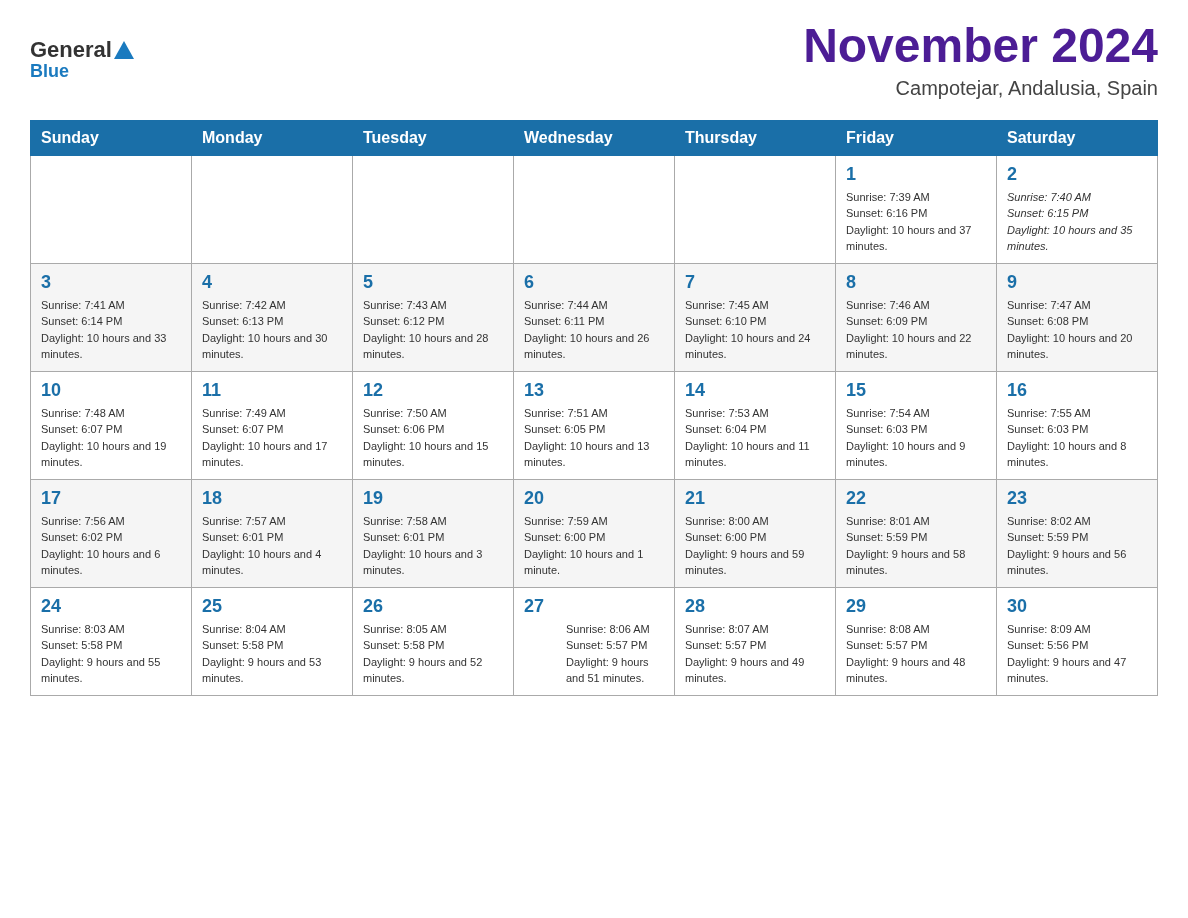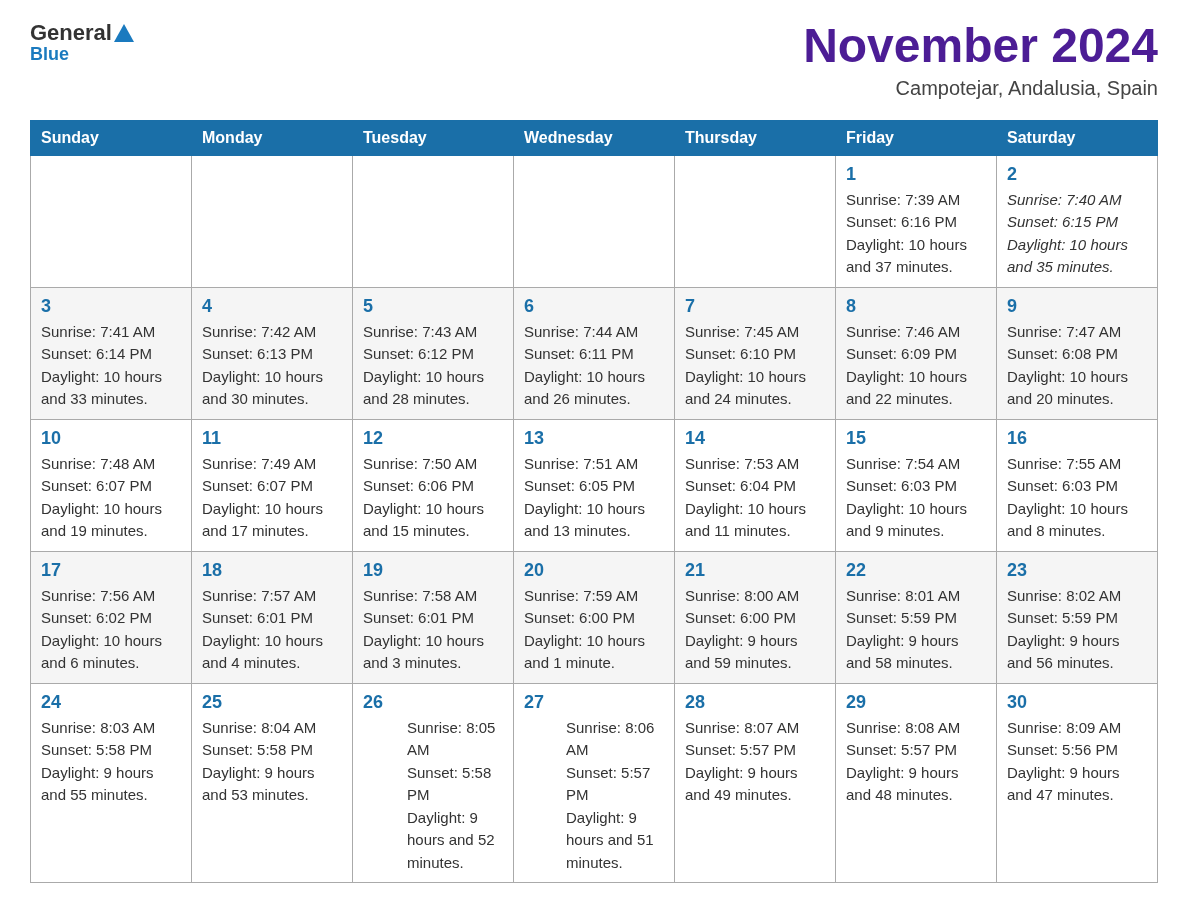--- a/index.html
+++ b/index.html
@@ -6,21 +6,21 @@
     body {
       font-family: Arial, sans-serif;
       background: #fff;
       padding: 20px 30px;
       width: 1188px;
       min-height: 918px;
     }
     .header {
       display: flex;
       justify-content: space-between;
-      align-items: flex-start;
+      align-items: center;
       margin-bottom: 20px;
     }
     .logo {
       display: flex;
       flex-direction: column;
       align-items: flex-start;
     }
     .logo-text {
       font-size: 22px;
       font-weight: bold;
@@ -82,21 +82,21 @@
       color: #222;
     }
     .day-number {
       font-size: 18px;
       font-weight: bold;
       color: #1a6fa8;
       display: block;
       margin-bottom: 4px;
     }
     .cell-info {
-      font-size: 15px;
+      font-size: 11px;
       line-height: 1.5;
       color: #333;
     }
     .empty-cell {
       background: #f9f9f9;
     }
     tr:nth-child(odd) td {
       background-color: #fff;
     }
     tr:nth-child(even) td {
@@ -292,21 +292,21 @@
 Daylight: 9 hours and 55 minutes.</div>
         </td>
         <td>
           <span class="day-number">25</span>
           <div class="cell-info" style="white-space: pre-line;">Sunrise: 8:04 AM
 Sunset: 5:58 PM
 Daylight: 9 hours and 53 minutes.</div>
         </td>
         <td>
           <span class="day-number">26</span>
-          <div class="cell-info" style="white-space: pre-line; margin-left: 44px;">Sunrise: 8:05 AM
+          <div class="cell-info" style="white-space: pre-line;">Sunrise: 8:05 AM
 Sunset: 5:58 PM
 Daylight: 9 hours and 52 minutes.</div>
         </td>
         <td>
           <span class="day-number">27</span>
           <div class="cell-info" style="white-space: pre-line; margin-left: 42px;">Sunrise: 8:06 AM
 Sunset: 5:57 PM
 Daylight: 9 hours and 51 minutes.</div>
         </td>
         <td>

